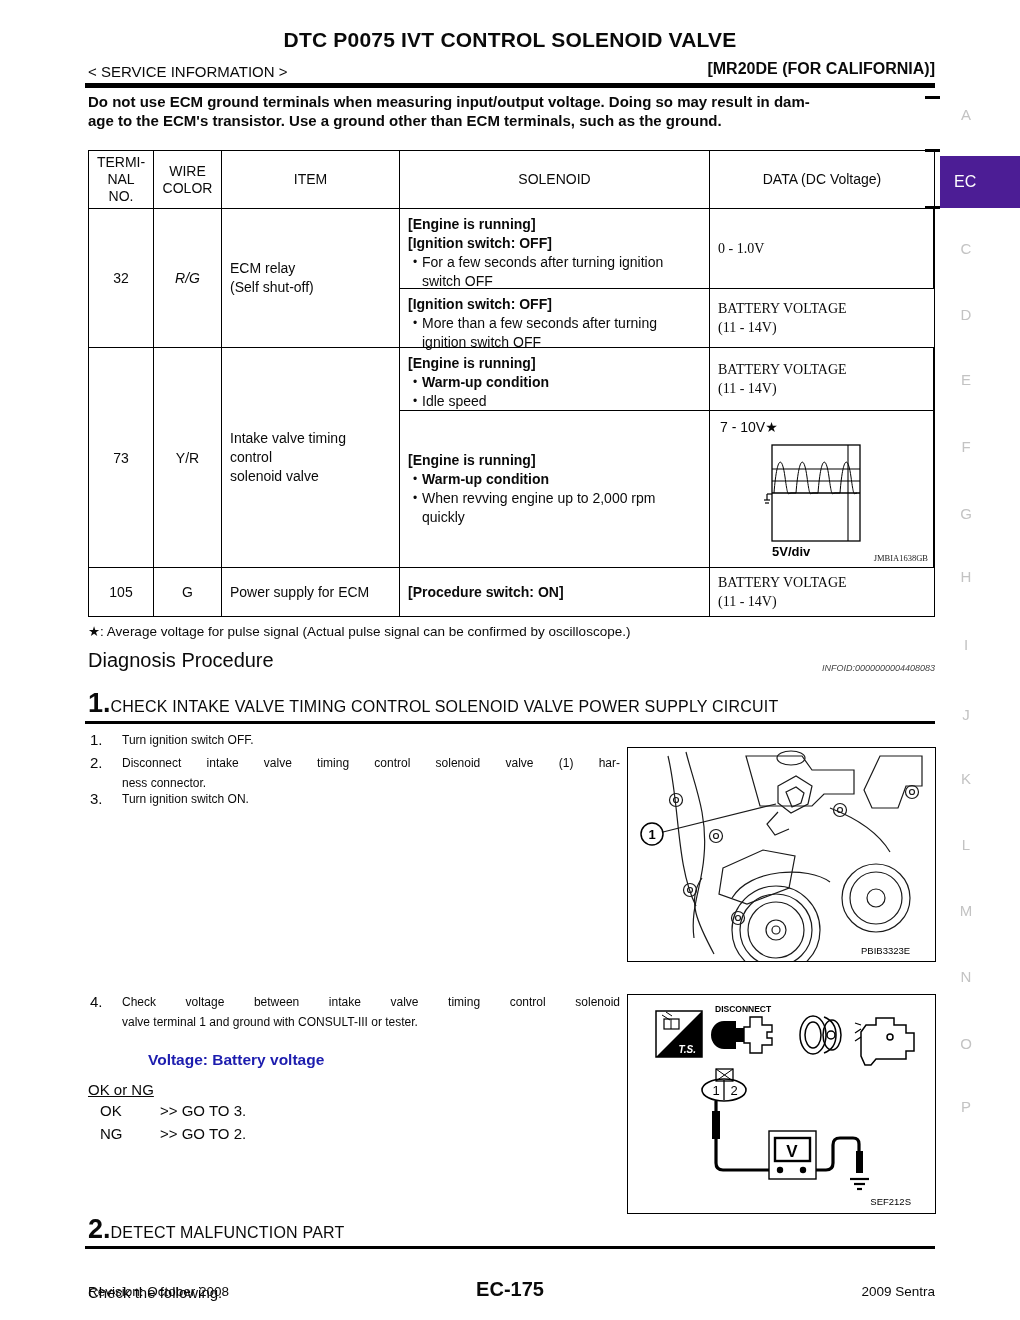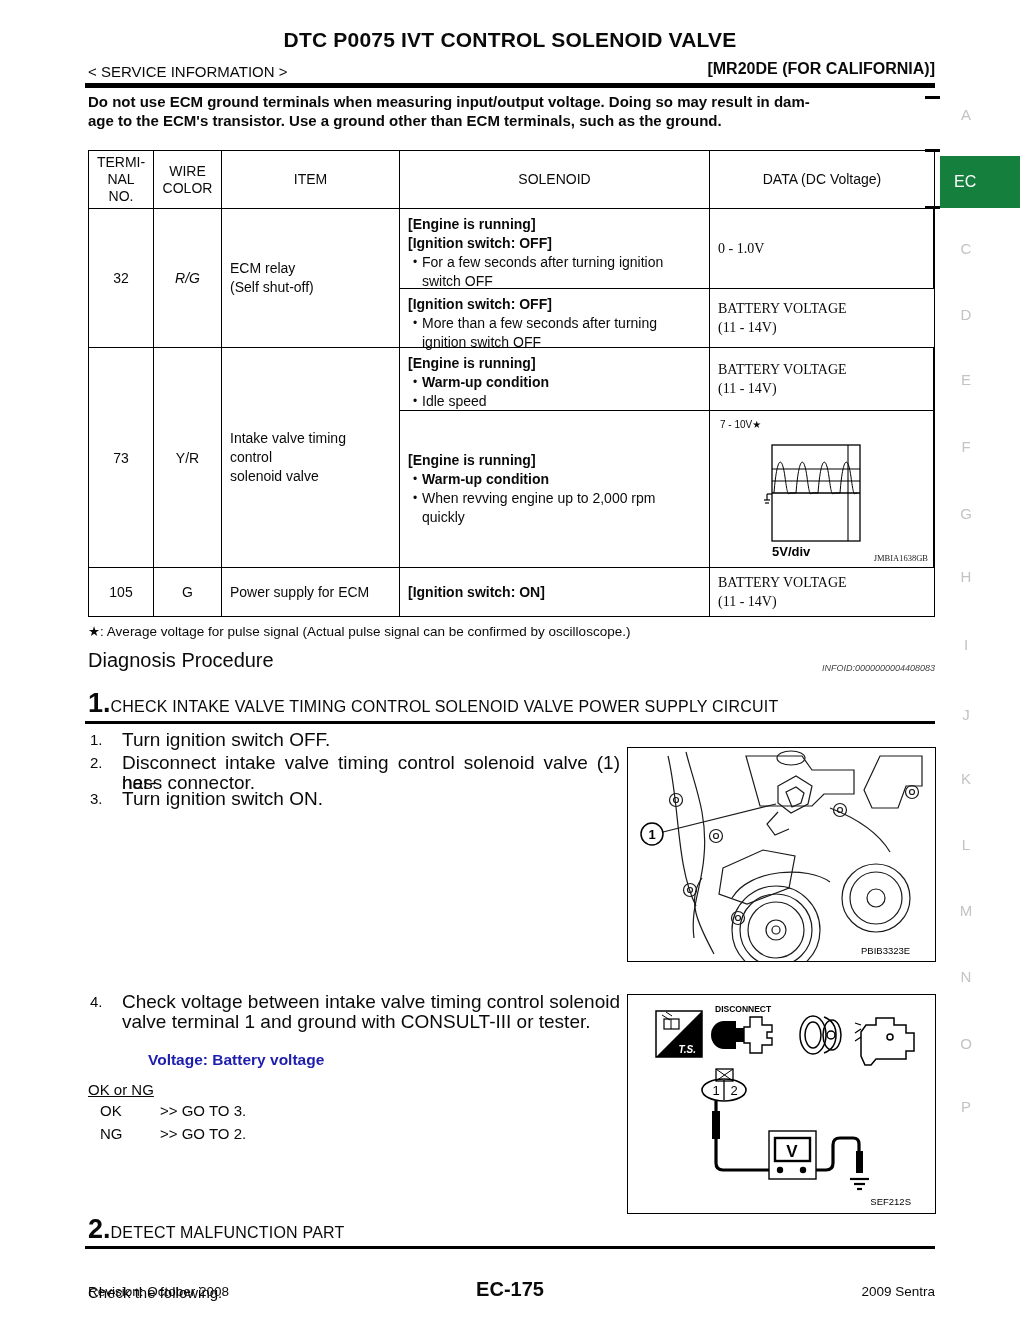--- a/index.html
+++ b/index.html
@@ -37,38 +37,38 @@
   .scope-wrap{position:absolute;left:54px;top:32px;}
   .scope-code{position:absolute;right:5px;bottom:4px;font-size:8.5px;color:#222;font-family:Liberation Serif, serif;}
   
   .footnote{top:623px;left:88px;width:847px;font-size:13.5px;}
   .diag-heading{top:649px;left:88px;font-size:20px;}
   .infoid{top:663px;left:635px;width:300px;text-align:right;font-style:italic;font-size:9px;color:#444;}
   .step-head{display:flex;align-items:baseline;}
   .step-num{font-size:27px;font-weight:600;line-height:27px;}
   .step-title{font-size:16px;letter-spacing:.2px;}
   .rule-med{left:85px;width:850px;height:3px;background:#000;}
-  .olist-item{position:absolute;font-size:19px;line-height:20px;}
+  .olist-item{position:absolute;font-size:12px;line-height:20px;}
   .olist-num{position:absolute;left:90px;width:26px;font-size:15px;line-height:20px;}
   .jline{text-align:justify;text-align-last:justify;}
   
   .fig{border:1.5px solid #000;background:#fff;}
   svg text{font-family:"Liberation Sans", sans-serif;}
   
   .voltage-note{top:1051px;left:148px;font-size:15.5px;font-weight:bold;}
   .okng{top:1081px;left:88px;font-size:15px;text-decoration:underline;}
   .res-label{position:absolute;left:100px;font-size:15px;}
   .res-action{position:absolute;left:160px;font-size:15px;}
   
   .footer-rev{top:1284px;left:88px;font-size:13.5px;}
   .footer-page{top:1278px;left:0;width:1020px;text-align:center;font-size:20px;font-weight:bold;}
   .footer-model{top:1284px;left:635px;width:300px;text-align:right;font-size:13.5px;}
   
   .mletter{position:absolute;left:945px;width:42px;text-align:center;font-size:15px;color:#c3c3c3;}
-  .mtab{position:absolute;left:940px;top:156px;width:80px;height:52px;background:#15803d;color:#fff;
+  .mtab{position:absolute;left:940px;top:156px;width:80px;height:52px;background:#4c1d95;color:#fff;
         display:flex;align-items:center;padding-left:14px;font-size:16px;box-sizing:border-box;}
   .tick{position:absolute;left:925px;width:15px;height:3px;background:#000;}
 </style>
 </head>
 <body>
 
 <div class="page">
 
   <div class="abs doc-title">DTC P0075 IVT CONTROL SOLENOID VALVE</div>
   <div class="abs svc-info">&lt; SERVICE INFORMATION &gt;</div>
@@ -135,21 +135,21 @@
       <div class="bline">
           <span class="bu">•</span>
           <span class="bold">Warm-up condition</span>
         </div>
       <div class="bline">
           <span class="bu">•</span>
           <span>When revving engine up to 2,000 rpm quickly</span>
         </div>
     </div>
     <div class="cell" style="grid-row:5;grid-column:5;">
-      <div style="padding:8px 10px;font-size:10px;">7 - 10V★</div>
+      <div style="padding:8px 10px;font-size:14px;">7 - 10V★</div>
       <div class="scope-wrap">
         <svg width="112" height="116" viewBox="0 0 112 116">
           <rect x="8" y="2" width="88" height="96" fill="none" stroke="#000" stroke-width="1.3"></rect>
           <line x1="84" y1="2" x2="84" y2="98" stroke="#000" stroke-width="1.1"></line>
           <line x1="8" y1="26" x2="96" y2="26" stroke="#000" stroke-width="1.1"></line>
           <line x1="8" y1="38" x2="96" y2="38" stroke="#000" stroke-width="1.1"></line>
           <line x1="8" y1="50" x2="96" y2="50" stroke="#000" stroke-width="1.6"></line>
           <path d="M10,50 C13,12 18,12 21,34 S24,50 27,50 L32,50 C35,12 40,12 43,34 S46,50 49,50 L54,50 C57,12 62,12 65,34 S68,50 71,50 L76,50 C79,12 84,12 87,34 S90,50 93,50" fill="none" stroke="#000" stroke-width="1"></path>
           <line x1="3" y1="51" x2="8" y2="51" stroke="#000" stroke-width="1.2"></line>
           <line x1="3" y1="51" x2="3" y2="57" stroke="#000" stroke-width="1.2"></line>
@@ -157,21 +157,21 @@
           <line x1="1" y1="60" x2="5" y2="60" stroke="#000" stroke-width="1.2"></line>
           <text x="8" y="113" font-size="13" font-weight="bold">5V/div</text>
         </svg>
       </div>
       <div class="scope-code">JMBIA1638GB</div>
     </div>
 
     <div class="cell cc lastrow" style="grid-row:6;grid-column:1;">105</div>
     <div class="cell cc lastrow" style="grid-row:6;grid-column:2;">G</div>
     <div class="cell vc pad lastrow" style="grid-row:6;grid-column:3;">Power supply for ECM</div>
-    <div class="cell vc pad bold lastrow" style="grid-row:6;grid-column:4;">[Ignition switch: ON]</div>
+    <div class="cell vc pad bold lastrow" style="grid-row:6;grid-column:4;">[Procedure switch: ON]</div>
     <div class="cell vc pad datacell ws lastcol lastrow" style="grid-row:6;grid-column:5;">BATTERY VOLTAGE
 (11 - 14V)</div>
   </div>
 
   <div class="abs footnote">★: Average voltage for pulse signal (Actual pulse signal can be confirmed by oscilloscope.)</div>
 
   <div class="abs diag-heading">Diagnosis Procedure</div>
   <div class="abs infoid">INFOID:0000000004408083</div>
 
   <div class="abs step-head" style="top:690px;left:88px;">

